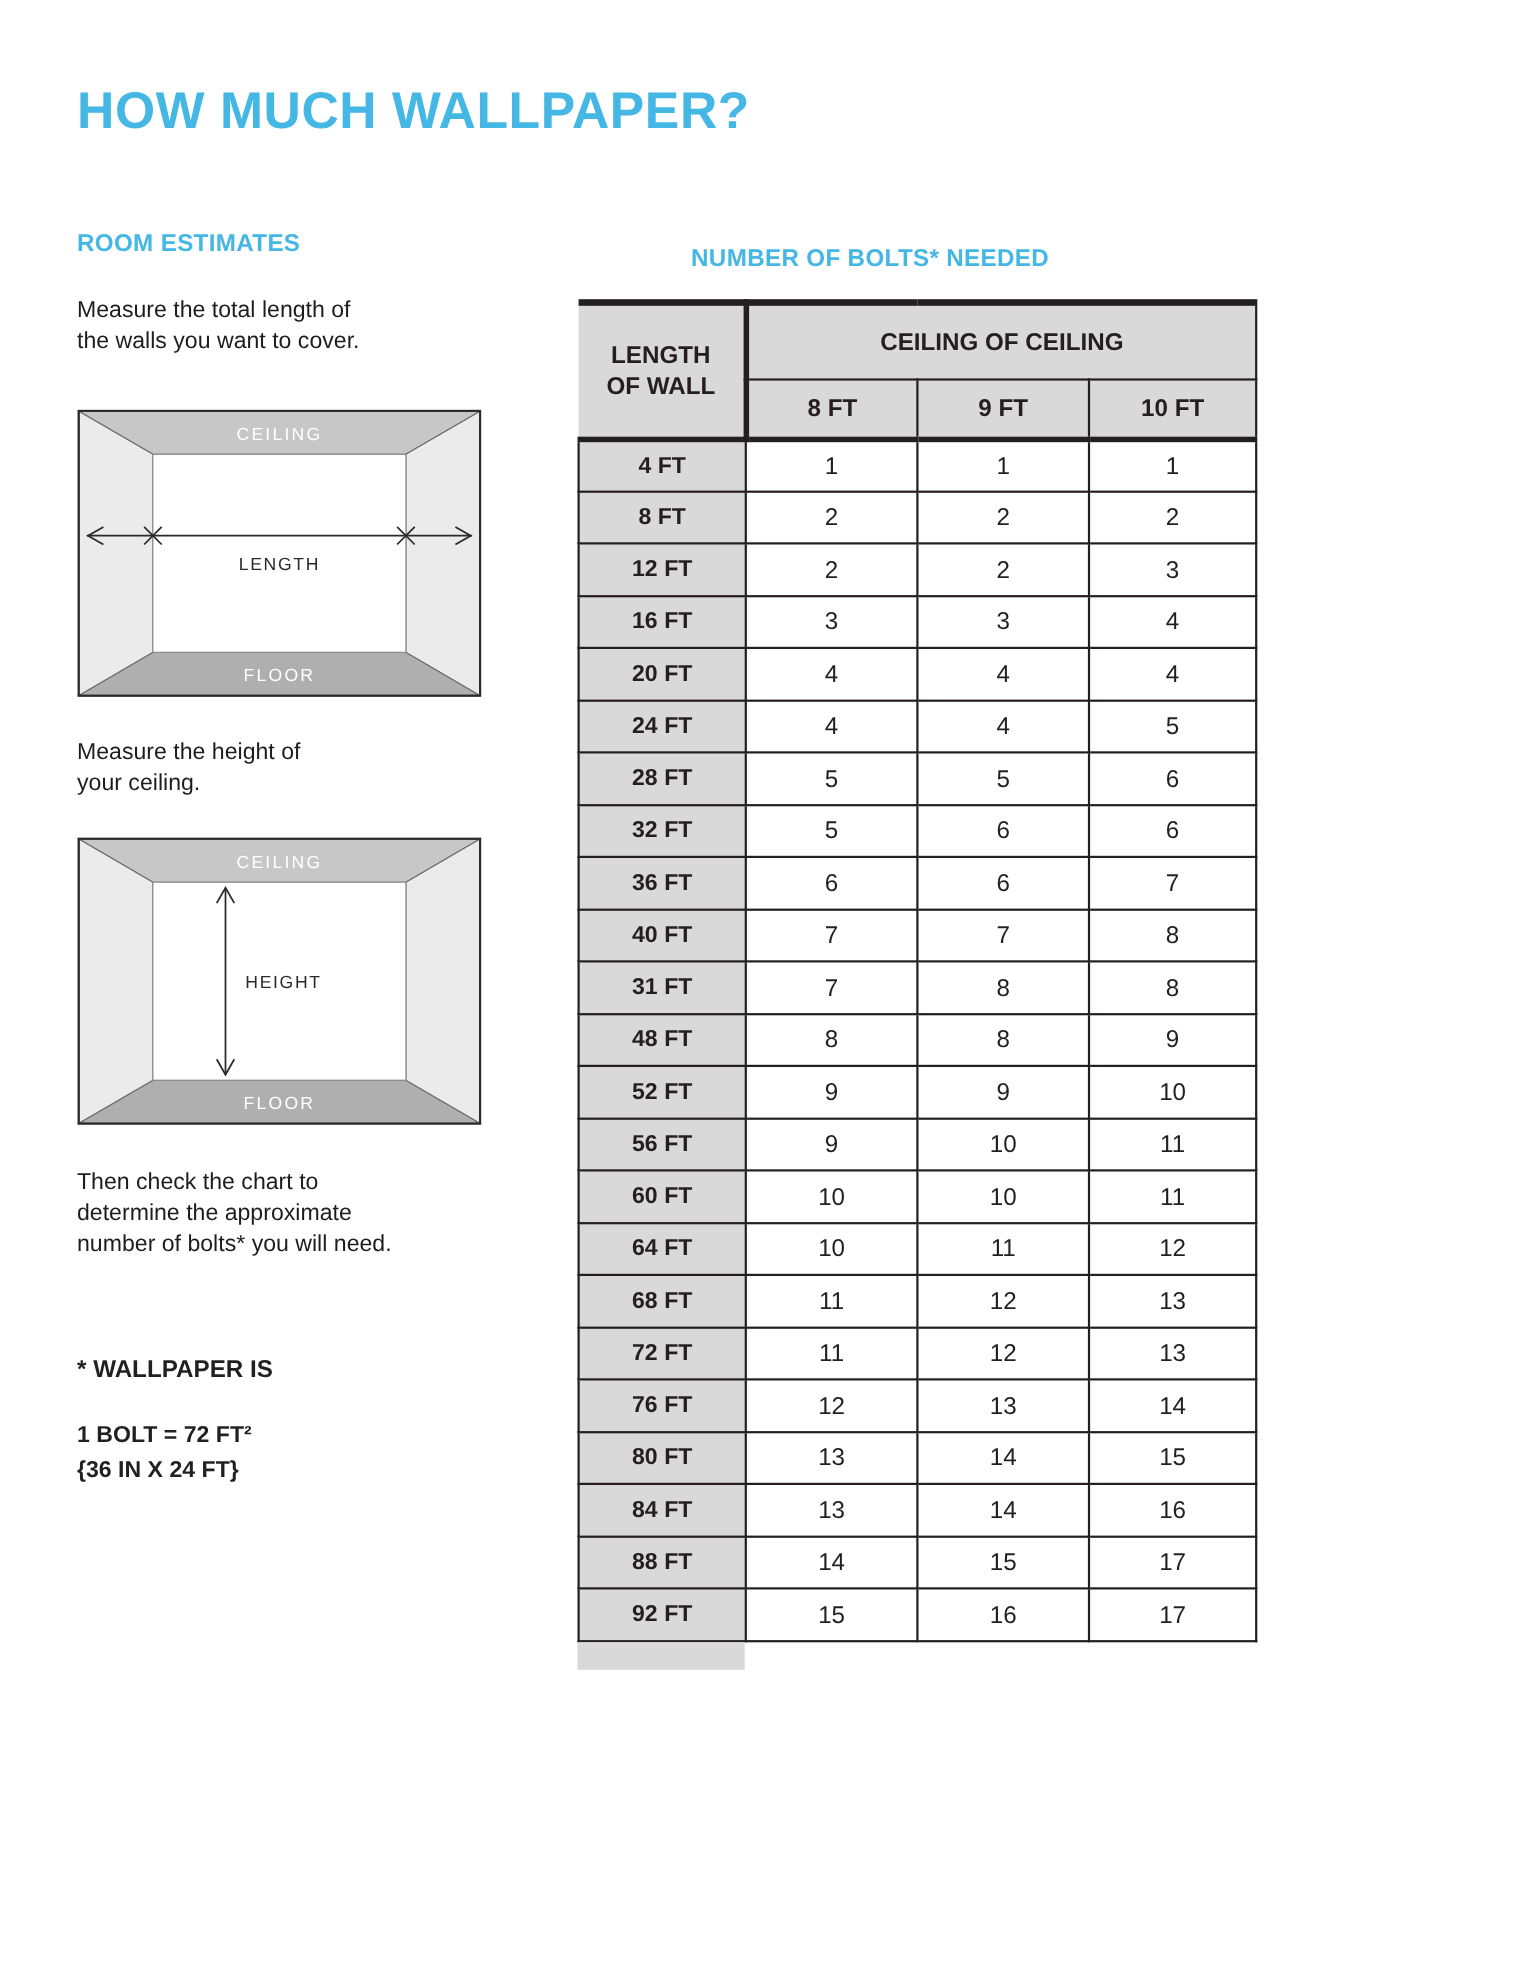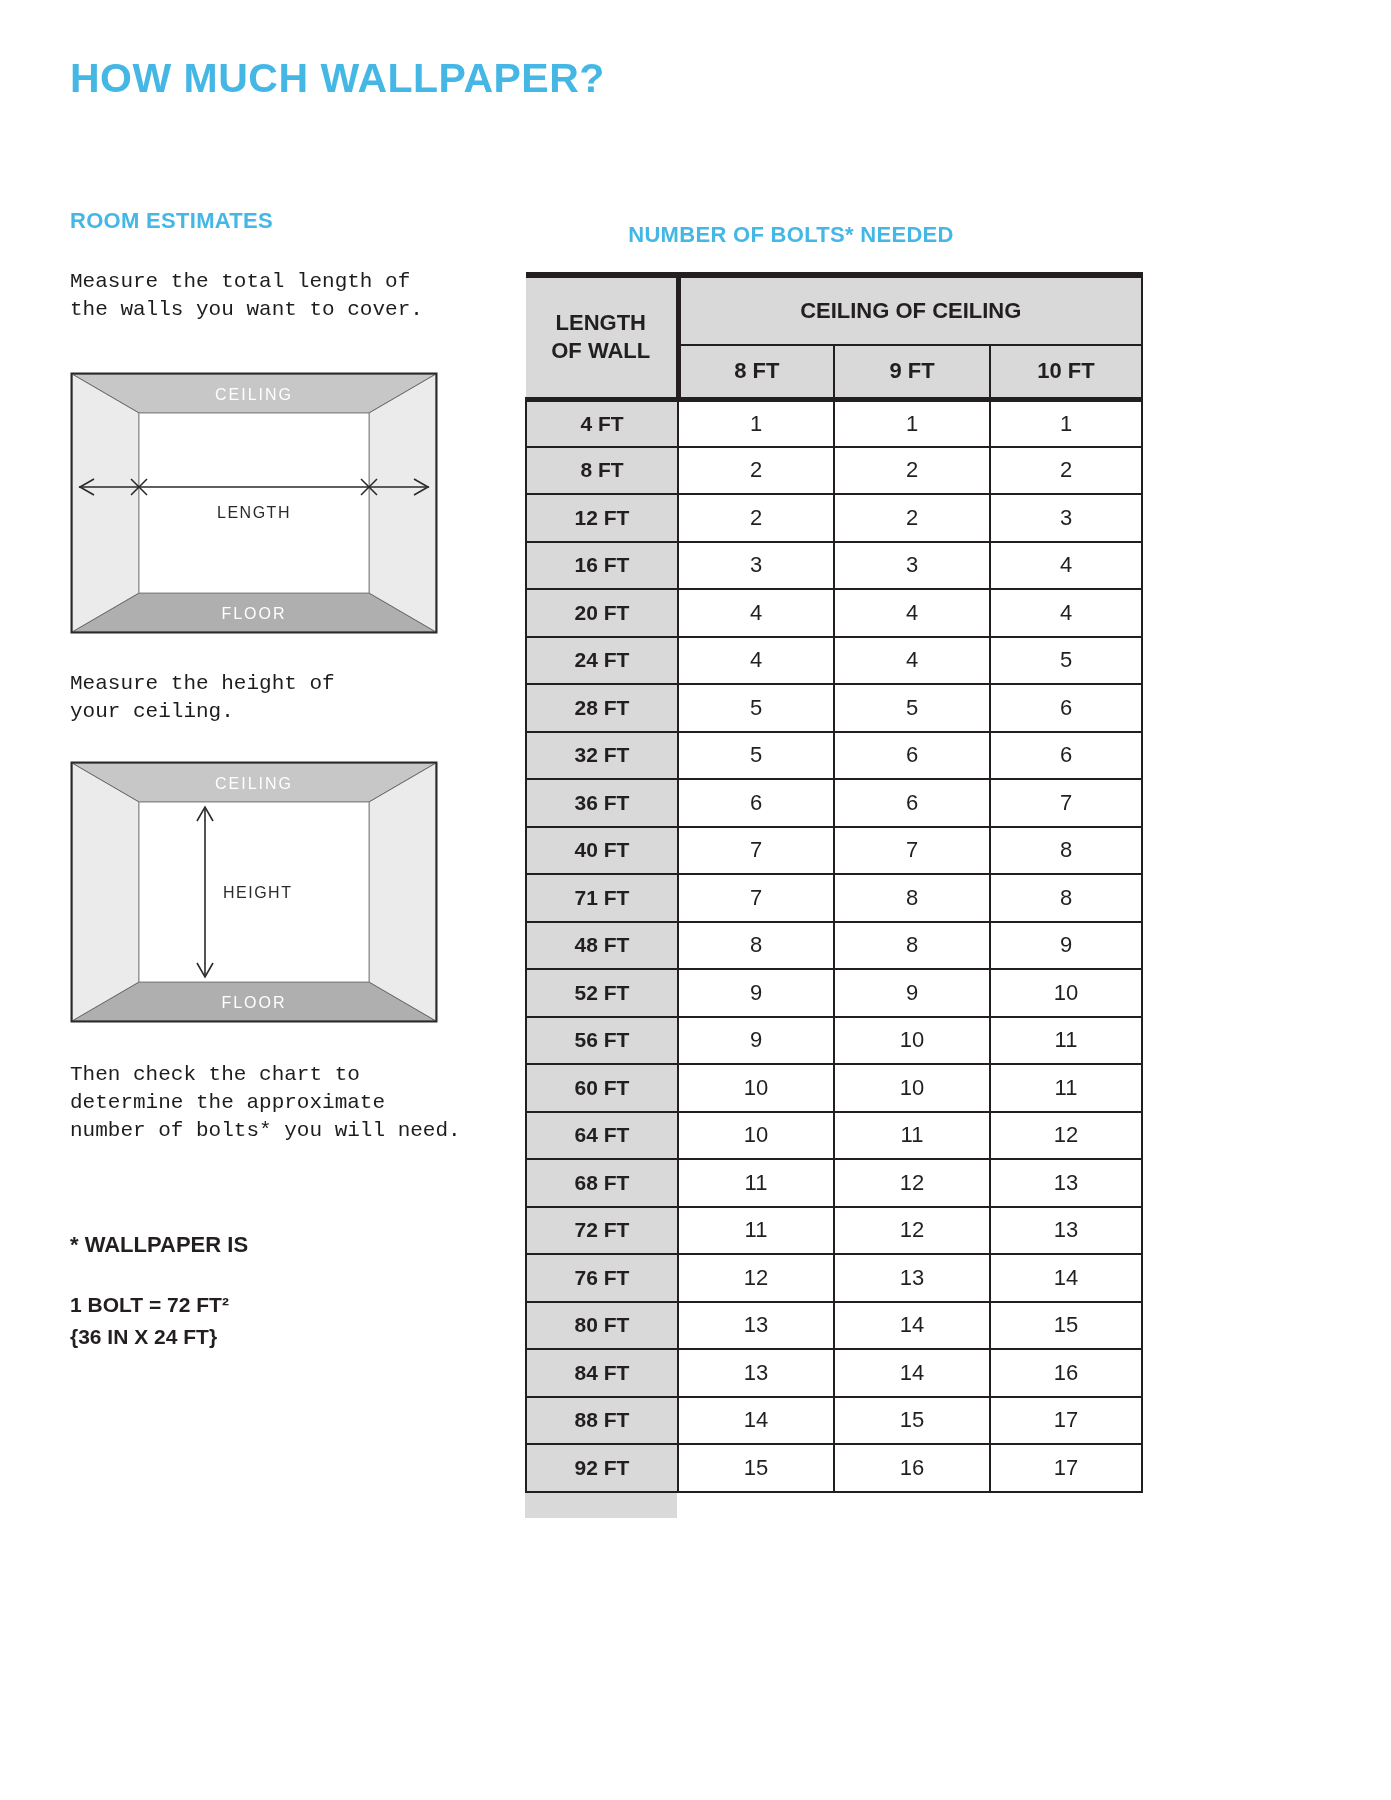--- a/index.html
+++ b/index.html
@@ -3,29 +3,29 @@
 <meta charset="utf-8">
 <style>
   * { margin:0; padding:0; box-sizing:border-box; }
   html, body { background:#ffffff; }
   .page {
     position:relative; width:1391px; height:1800px; background:#ffffff;
     font-family:"Liberation Sans","DejaVu Sans",sans-serif; color:#231f20;
     overflow:hidden;
   }
   .title {
-    position:absolute; left:70px; top:55px;
-    font-size:41px; font-weight:bold; color:var(--accent); letter-spacing:0.5px;
+    position:absolute; left:70px; top:72px;
+    font-size:47px; font-weight:bold; color:var(--accent); letter-spacing:0.5px;
   }
   .left-col { position:absolute; left:70px; top:208px; width:410px; }
   .section-heading {
     font-size:22px; font-weight:bold; color:var(--accent); letter-spacing:0.3px;
     margin:0 0 34px 0;
   }
-  .step { font-size:21px; line-height:1.34; white-space:pre-line; color:#1d1d1d;font-family:Liberation Mono, monospace; }
+  .step { font-size:21px; line-height:1.34; white-space:pre-line; color:#1d1d1d; }
   .step-1 { margin-bottom:48px; }
   .step-2 { margin-bottom:34px; }
   .step-3 { margin-bottom:0; }
   .room-svg { display:block; }
   .room-svg.first { margin-bottom:36px; }
   .room-svg.second { margin-bottom:38px; }
   .room-label { font-family:"Liberation Sans","DejaVu Sans",sans-serif; font-size:16px; letter-spacing:2px; }
   .room-label-light { fill:#ffffff; }
   .room-label-dark { fill:#2a2a2a; letter-spacing:1.5px; }
   .footnote { margin-top:86px; font-size:22px; font-weight:bold; line-height:1.3; }
@@ -205,21 +205,21 @@
             <td class="val-cell">6</td>
             <td class="val-cell">7</td>
           </tr>
           <tr>
             <td class="len-cell">40 FT</td>
             <td class="val-cell">7</td>
             <td class="val-cell">7</td>
             <td class="val-cell">8</td>
           </tr>
           <tr>
-            <td class="len-cell">71 FT</td>
+            <td class="len-cell">31 FT</td>
             <td class="val-cell">7</td>
             <td class="val-cell">8</td>
             <td class="val-cell">8</td>
           </tr>
           <tr>
             <td class="len-cell">48 FT</td>
             <td class="val-cell">8</td>
             <td class="val-cell">8</td>
             <td class="val-cell">9</td>
           </tr>

